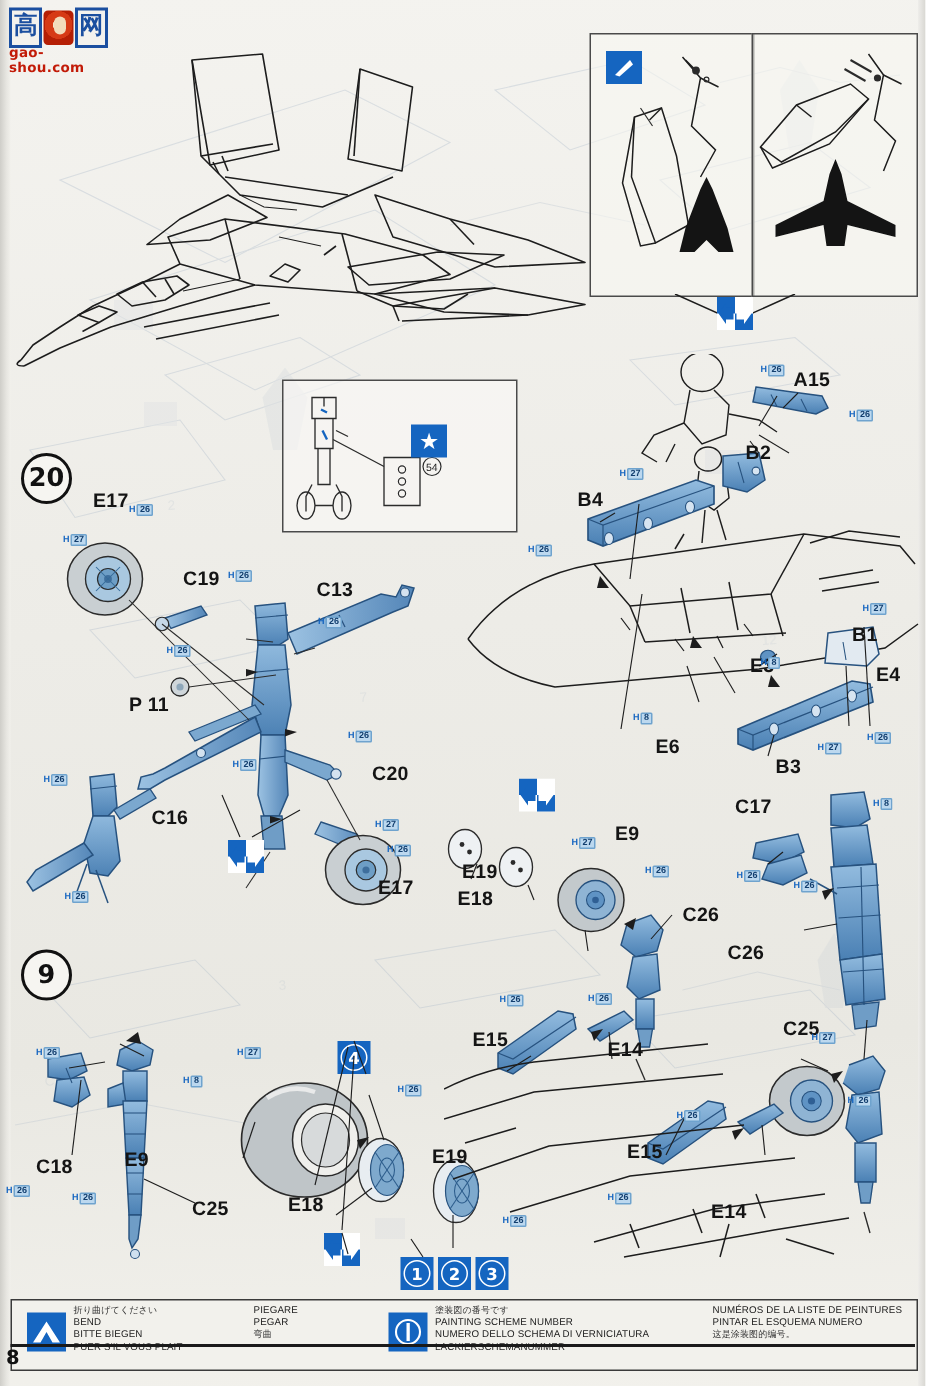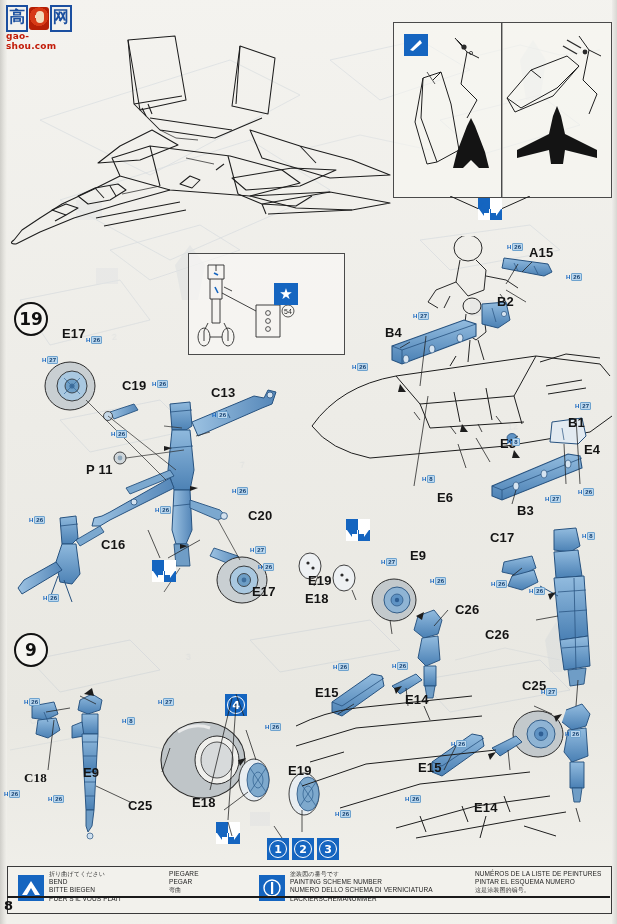--- a/index.html
+++ b/index.html
@@ -315,21 +315,21 @@
   </div>
   <div class="arrowicon" style="left:478px;top:198px;">
     <div class="q" style="left:0;top:0;"></div>
       <div class="q" style="left:12px;top:11px;"></div>
     <svg width="24" height="22" viewBox="0 0 24 22" style="position:absolute;left:0;top:0;">
       <path d="M11,7 L6,7 L6,4 L1,11 L6,18 L6,15 L11,15 Z" fill="#1565c0"></path>
       <path d="M13,7 L18,7 L18,4 L23,11 L18,18 L18,15 L13,15 Z" fill="#fff"></path>
     </svg>
   </div>
 
-  <div class="stepnum" style="left:14px;top:302px;">19</div>
+  <div class="stepnum" style="left:14px;top:302px;">20</div>
 
   <div class="frame" style="left:188px;top:253px;width:155px;height:100px;background:rgba(250,249,246,.6);"></div>
   <div class="artwrap" style="left:188px;top:253px;width:155px;height:100px;">
     <svg width="155" height="100" viewBox="0 0 155 100">
       <g fill="none" stroke="#2b2b2b" stroke-width=".9">
         <path d="M20,12 L36,12 L36,26 L20,26 Z"></path>
         <path d="M22,26 L22,46 L34,46 L34,26"></path>
         <path d="M24,46 L24,70 L32,70 L32,46"></path>
         <path d="M20,70 L16,78 L16,88"></path>
         <path d="M36,70 L40,78 L40,88"></path>
@@ -774,21 +774,21 @@
   <div class="plabel" style="left:252px;top:584px;">E17</div>
   <div class="plabel" style="left:529px;top:245px;">A15</div>
   <div class="plabel" style="left:497px;top:294px;">B2</div>
   <div class="plabel" style="left:385px;top:325px;">B4</div>
   <div class="plabel" style="left:568px;top:415px;">B1</div>
   <div class="plabel" style="left:536px;top:442px;padding-left:48px;">E4</div>
   <div class="plabel" style="left:500px;top:436px;">E3</div>
   <div class="plabel" style="left:437px;top:490px;">E6</div>
   <div class="plabel" style="left:517px;top:503px;">B3</div>
 
-  <div class="plabel" style="left:24px;top:770px;font-family:Liberation Serif, serif;">C18</div>
+  <div class="plabel" style="left:24px;top:770px;">C18</div>
   <div class="plabel" style="left:128px;top:798px;">C25</div>
   <div class="plabel" style="left:83px;top:765px;">E9</div>
   <div class="plabel" style="left:192px;top:795px;">E18</div>
   <div class="plabel" style="left:288px;top:763px;">E19</div>
   <div class="plabel" style="left:308px;top:573px;">E19</div>
   <div class="plabel" style="left:305px;top:591px;">E18</div>
   <div class="plabel" style="left:410px;top:548px;">E9</div>
   <div class="plabel" style="left:455px;top:602px;">C26</div>
   <div class="plabel" style="left:315px;top:685px;">E15</div>
   <div class="plabel" style="left:405px;top:692px;">E14</div>

